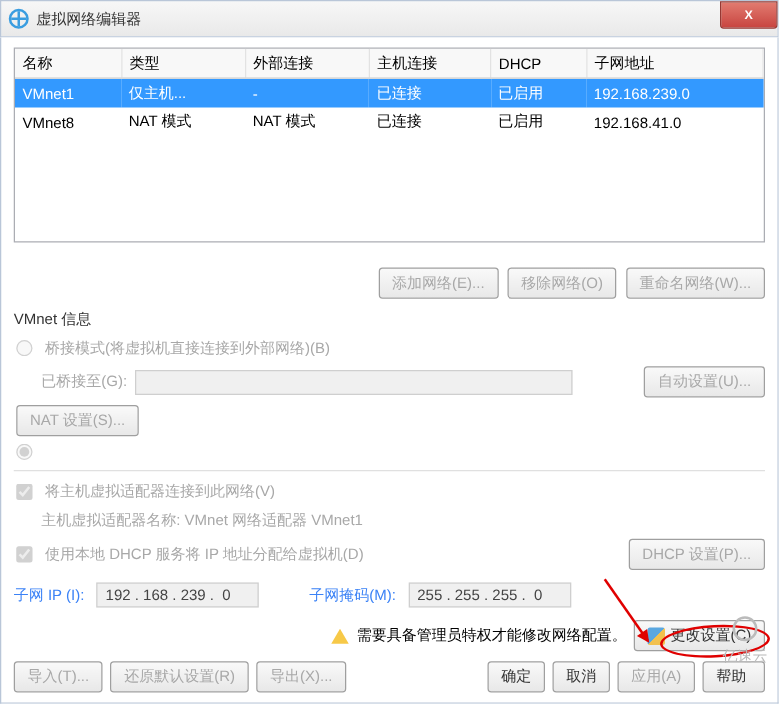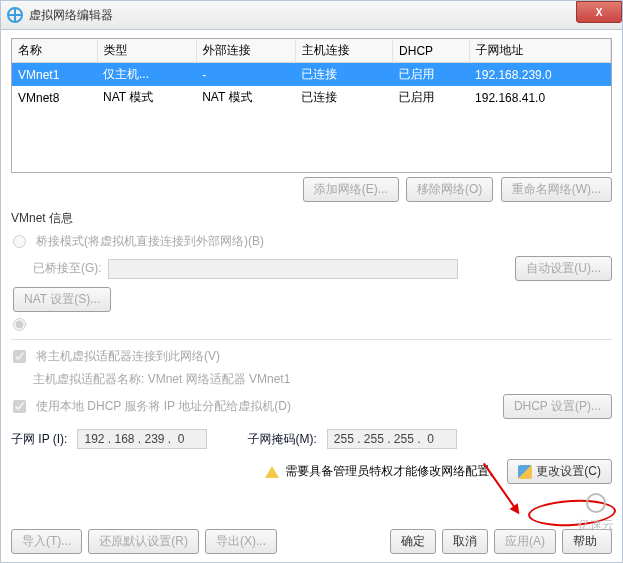--- a/index.html
+++ b/index.html
@@ -5,28 +5,28 @@
 * { box-sizing: border-box; font-family: "Microsoft YaHei", "Segoe UI", Tahoma, sans-serif; font-size: 12px; }
 body { margin: 0; padding: 0; background: #fff; width: 623px; height: 563px; }
 .titlebar { height: 30px; background: linear-gradient(#f7f7f7, #e9e9e9); border: 1px solid #b9c6d8; display: flex; align-items: center; position: relative; }
 .titlebar .icon { width: 16px; height: 16px; margin: 0 6px; border: 2px solid #3a9de0; border-radius: 50%; position: relative; }
 .titlebar .icon::before, .titlebar .icon::after { content:''; position:absolute; background:#3a9de0; }
 .titlebar .icon::before { width:12px; height:2px; top:5px; left:0; }
 .titlebar .icon::after { width:2px; height:12px; top:0; left:5px; }
 .titlebar .title { color:#333; }
 .close-btn { position:absolute; right:0; top:0; width:46px; height:22px; background: linear-gradient(#e27b70,#c84540); color:#fff; display:flex; align-items:center; justify-content:center; border:1px solid #963833; border-radius:0 0 3px 3px; font-weight:bold; font-size:10px; }
 .content { border:1px solid #b9c6d8; border-top:none; padding:8px 10px 10px 10px; height: 533px; position:relative; background:#fff;}
-.table-wrap { border:1px solid #abadb3; height:135px; overflow:hidden; background:#fff; }
+.table-wrap { border:1px solid #abadb3; height:156px; overflow:hidden; background:#fff; }
 table { width:100%; border-collapse:collapse; }
 th { text-align:left; font-weight:normal; padding:3px 6px; border-right:1px solid #e2e2e2; border-bottom:1px solid #d8d8d8; background:#f8f8f8; }
 td { padding:3px 6px; white-space:nowrap; }
 tr.selected td { background:#3399ff; color:#fff; }
 .btn { display:inline-block; background:linear-gradient(#f9f9f9,#e8e8e8); border:1px solid #9f9f9f; border-radius:3px; padding:3px 10px; color:#333; cursor:pointer; }
 .btn[disabled], .btn.disabled { color:#a8a8a8; cursor:default; }
-.btn-row { text-align:right; margin-top:4px; }
+.btn-row { text-align:right; margin-top:20px; }
 .btn-row .btn { margin-left:4px; }
 .group-title { margin-top:8px; margin-bottom:4px; color:#333; }
 .option-row { display:flex; align-items:center; margin:6px 0 6px 2px; gap:6px; color:#333; }
 .option-row.disabled { color:#a8a8a8; }
 .option-row input[type=radio], .option-row input[type=checkbox] { margin:0 4px 0 0; }
 .indent { margin-left:22px; }
 .inline-input { background:#f0f0f0; border:1px solid #cfcfcf; color:#a8a8a8; padding:2px 6px; width:130px; }
 .inline-input.dark { color:#444; }
 .flex-between { display:flex; justify-content:space-between; align-items:center; }
 .divider { border-top:1px solid #e0e0e0; margin:8px 0; }
@@ -34,21 +34,21 @@
 .footer .spacer { flex:1; }
 .admin-row { display:flex; align-items:center; justify-content:flex-end; gap:6px; margin-top:10px; }
 .warn-icon { width:0; height:0; border-left:7px solid transparent; border-right:7px solid transparent; border-bottom:12px solid #f7c948; position:relative; }
 .shield { width:14px; height:14px; background:linear-gradient(135deg,#5aa7e0 50%,#f2c14e 50%); border-radius:2px; }
 .red-circle { position:absolute; border:2px solid #e00000; border-radius:50%/50%; width:88px; height:26px; pointer-events:none; right:6px; top:470px; transform:rotate(-3deg); }
 .red-arrow { position:absolute; width:2px; height:60px; background:#e00000; right:120px; top:428px; transform:rotate(-35deg); pointer-events:none; }
 .red-arrow::after { content:''; position:absolute; bottom:-2px; left:-4px; border-left:5px solid transparent; border-right:5px solid transparent; border-top:10px solid #e00000; }
 .watermark { position:absolute; right:8px; bottom:28px; color:#bbb; display:flex; align-items:center; gap:4px;flex-direction:column; }
 .watermark .wm-icon { width:20px; height:20px; border:2px solid #bbb; border-radius:50%; position:relative; }
 .subnet-row { margin-top:10px; display:flex; align-items:center; gap:10px; }
-.subnet-row .lbl { color:#0f172a;text-align:center; }
+.subnet-row .lbl { color:#3b82f6;text-align:center; }
 </style>
 </head>
 <body>
 
 <div class="titlebar">
   <div class="icon"></div>
   <div class="title">虚拟网络编辑器</div>
   <div class="close-btn">X</div>
 </div>
 

